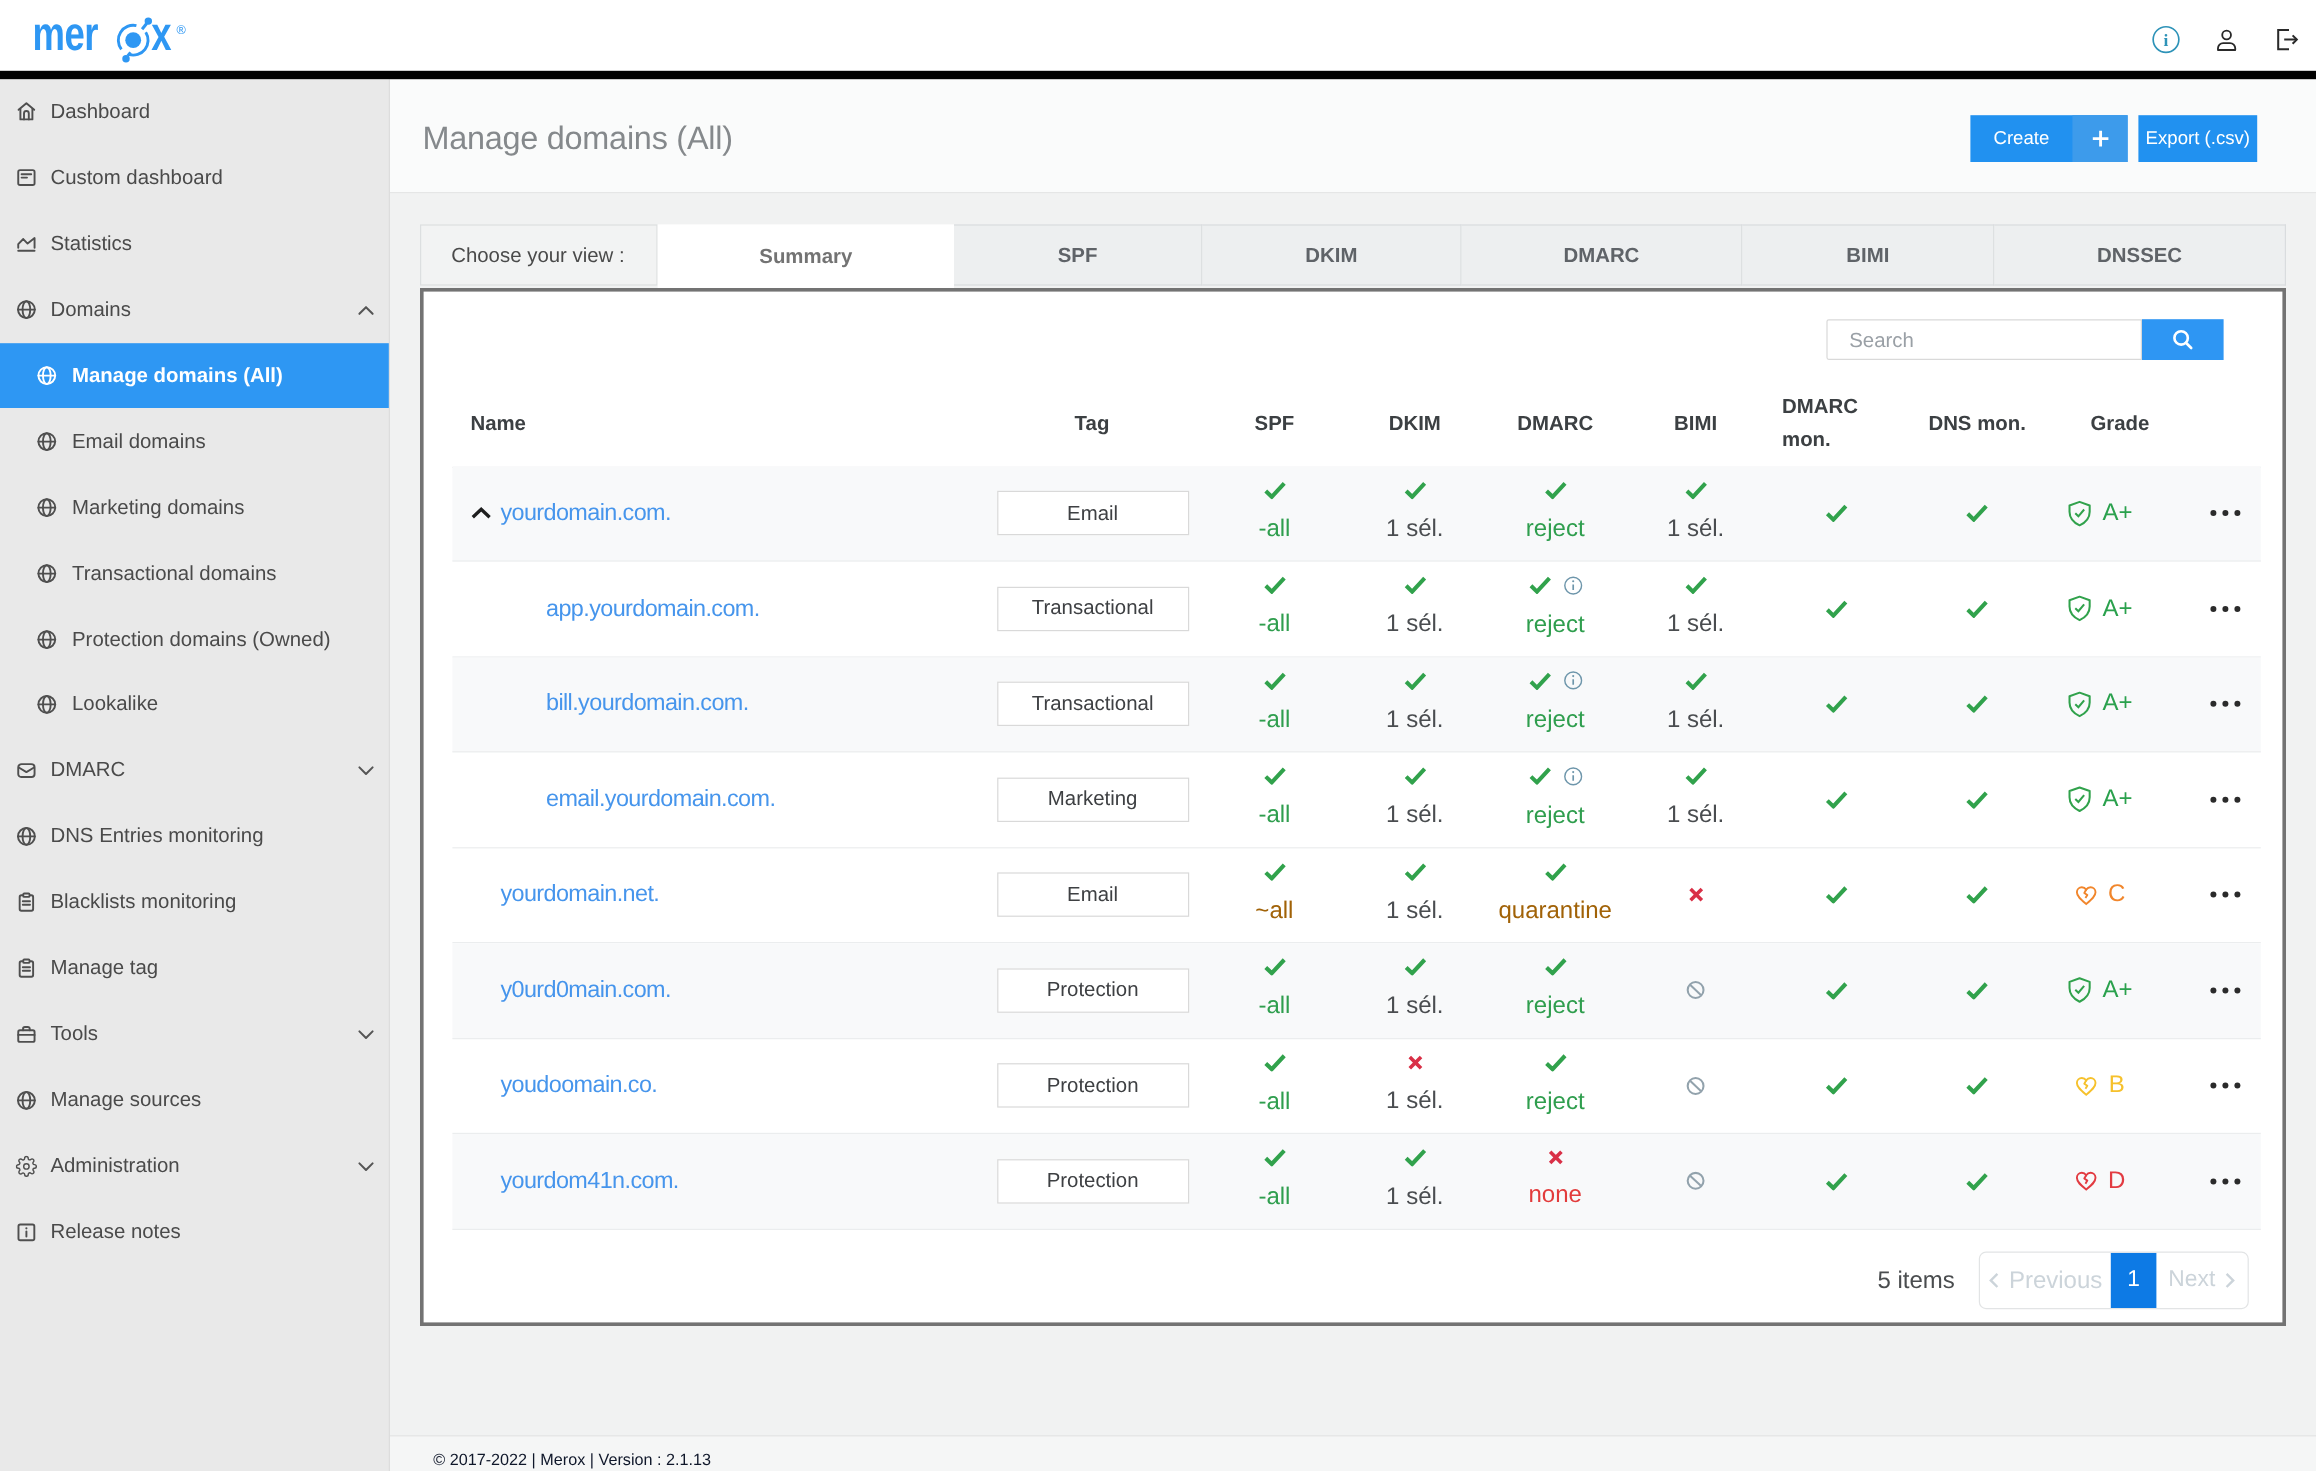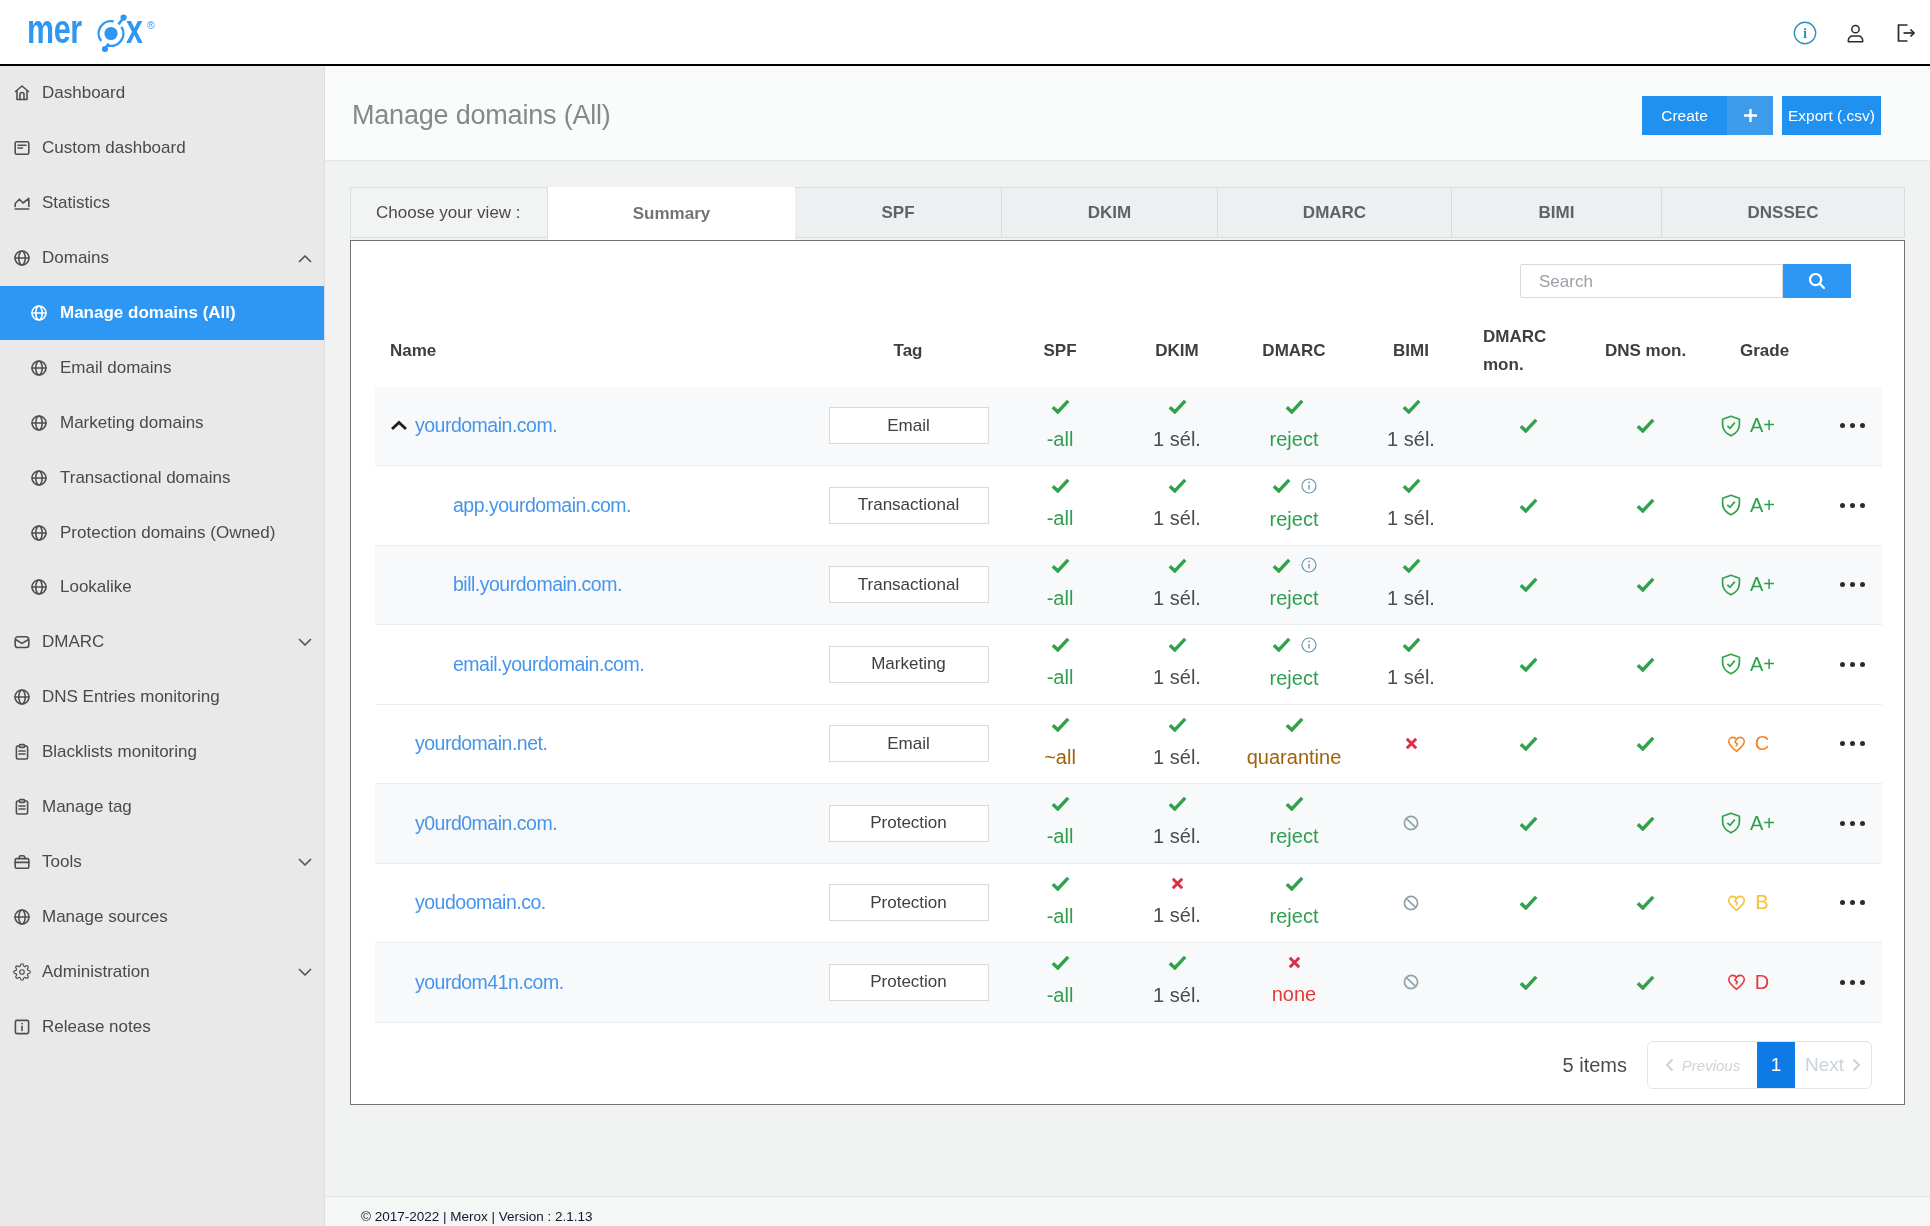--- a/index.html
+++ b/index.html
@@ -1,18 +1,18 @@
 <!DOCTYPE html>
 <html><head>
 <meta charset="utf-8">
 <title>Merox - Manage domains</title>
 <style>
 html,body{margin:0;padding:0;}
 body{width:1930px;height:1226px;position:relative;font-family:"Liberation Sans",sans-serif;background:#fff;overflow:hidden;}
-.topbar{position:absolute;left:0;top:0;width:1930px;height:66px;background:#fff;border-bottom:2px solid #000000;box-sizing:border-box;}
+.topbar{position:absolute;left:0;top:0;width:1930px;height:66px;background:#fff;border-bottom:7px solid #000000;box-sizing:border-box;}
 .logo{position:absolute;left:0;top:0;width:200px;height:66px;}
 .logo .t{position:absolute;font-size:40px;font-weight:bold;color:#2e97f3;transform:scaleX(0.76);transform-origin:0 0;letter-spacing:-0.5px;}
 .logo .reg{position:absolute;left:147px;top:19px;font-size:10.5px;color:#2e97f3;}
 .topicons{position:absolute;right:0;top:0;height:66px;display:flex;align-items:center;}
 .sidebar{position:absolute;left:0;top:66px;width:325px;height:1160px;background:#e9e9e9;box-sizing:border-box;border-right:1px solid #dddddd;}
 .nav{list-style:none;margin:0;padding:0;}
 .nav li{height:54.9px;display:flex;align-items:center;position:relative;color:#4a4a4a;font-size:17px;}
 .nav li .nico{position:absolute;left:13px;width:18px;height:18px;display:flex;align-items:center;}
 .nav li .ntxt{position:absolute;left:42px;white-space:nowrap;}
 .nav li.sub .nico{left:30px;}
@@ -25,21 +25,21 @@
 .btn{position:absolute;top:30px;height:39px;color:#fff;font-size:15.5px;display:flex;align-items:center;justify-content:center;box-sizing:border-box;}
 .btn-create{left:1317px;width:131px;background:#2191f0;padding:0;}
 .btn-create .lbl{width:85px;text-align:center;}
 .btn-create .plus{width:46px;height:39px;background:#3d9beb;display:flex;align-items:center;justify-content:center;font-size:21px;font-weight:bold;}
 .btn-export{left:1457px;width:99px;background:#2191f0;}
 .tabsrow{position:absolute;left:25px;top:121px;width:1555px;height:53px;display:flex;}
 .tab{box-sizing:border-box;height:51px;display:flex;align-items:center;justify-content:center;font-size:17px;}
 .tab.lab{width:198px;background:#f2f3f3;border:1px solid #dcdfe0;color:#4a4a4a;font-weight:400;justify-content:flex-start;padding-left:25px;}
 .tab.on{width:247px;background:#fff;height:53px;border:none;color:#737373;font-weight:bold;}
 .tab.off{background:#edeff0;border:1px solid #d9dcde;border-left:none;color:#5f6368;font-weight:bold;}
-.panel{position:absolute;left:25px;top:174px;width:1555px;height:865px;background:#fff;border:1px solid #737373;box-sizing:border-box;}
+.panel{position:absolute;left:25px;top:174px;width:1555px;height:865px;background:#fff;border:3px solid #737373;box-sizing:border-box;}
 .search{position:absolute;left:1169px;top:23px;width:263px;height:34px;border:1px solid #d9d9d9;border-radius:2px 0 0 2px;box-sizing:border-box;background:#fff;}
 .search span{position:absolute;left:18px;top:7px;font-size:17px;color:#9aa0a6;}
 .searchbtn{position:absolute;left:1432px;top:23px;width:68px;height:34px;background:#2e96f3;display:flex;align-items:center;justify-content:center;}
 .th{position:absolute;font-size:17px;font-weight:bold;color:#3c4043;}
 .thead-line{position:absolute;left:24px;top:146px;width:1507px;border-top:1px solid #e0e2e3;}
 .row{position:absolute;left:24px;width:1507px;height:79.5px;border-bottom:1px solid #ebedee;box-sizing:border-box;}
 .row.g{background:#f8f9fa;}
 .cell{position:absolute;top:0;height:100%;display:flex;flex-direction:column;align-items:center;justify-content:center;}
 .cname{position:absolute;left:0;top:0;height:100%;display:flex;align-items:center;padding-left:40px;font-size:19.5px;letter-spacing:-0.5px;color:#4695ec;}
 .cname.ind{padding-left:78px;}
@@ -58,21 +58,21 @@
 .c-dmarc{left:859px;width:120px;}
 .c-bimi{left:976px;width:120px;}
 .c-dmon{left:1093px;width:120px;}
 .c-nmon{left:1210px;width:120px;}
 .c-grade{left:1313px;width:120px;flex-direction:row;gap:9px;}
 .c-grade .glet{font-size:20px;}
 .c-dots{left:1447px;width:60px;flex-direction:row;gap:5px;}
 .ckrow{display:flex;align-items:center;gap:10px;}
 .pag-items{position:absolute;left:1190px;top:800px;width:86px;text-align:right;font-size:20px;color:#4a4d4f;line-height:48px;}
 .pager{position:absolute;left:1296px;top:800px;width:225px;height:48px;border:1px solid #e2e4e5;border-radius:6px;box-sizing:border-box;display:flex;overflow:hidden;background:#fff;}
-.pager .prev{width:109px;display:flex;align-items:center;justify-content:center;color:#ccd4da;font-size:15px;gap:8px;font-style:italic;}
+.pager .prev{width:109px;display:flex;align-items:center;justify-content:center;color:#ccd4da;font-size:20px;gap:8px;}
 .pager .cur{width:38px;background:#0d7ae5;color:#fff;display:flex;align-items:center;justify-content:center;font-size:19px;}
 .pager .next{flex:1;display:flex;align-items:center;justify-content:center;color:#ccd4da;font-size:19px;gap:8px;}
 .footline{position:absolute;left:0;top:1130px;width:1605px;border-top:1px solid #e3e4e4;height:30px;background:#f5f6f6;}
 .footer{position:absolute;left:36px;top:1143px;font-size:13.5px;color:#0f172a;}
 </style>
 </head>
 <body>
 <div class="sidebar">
 <ul class="nav">
 <li>

